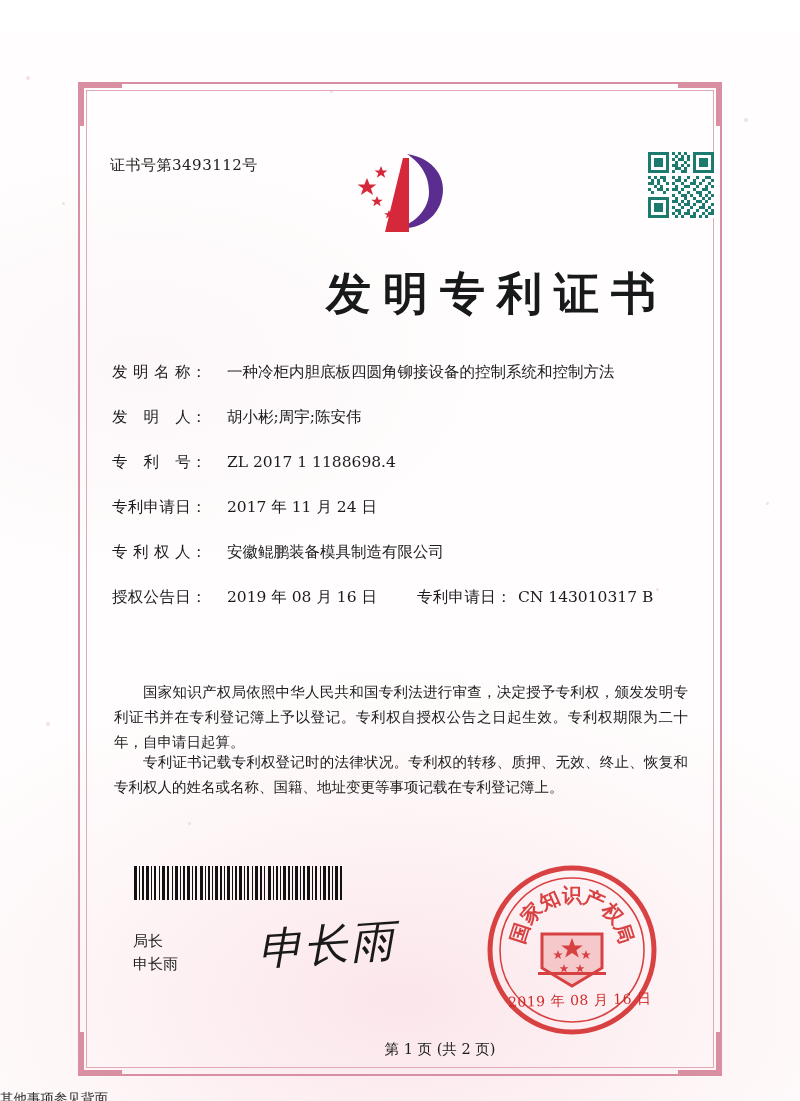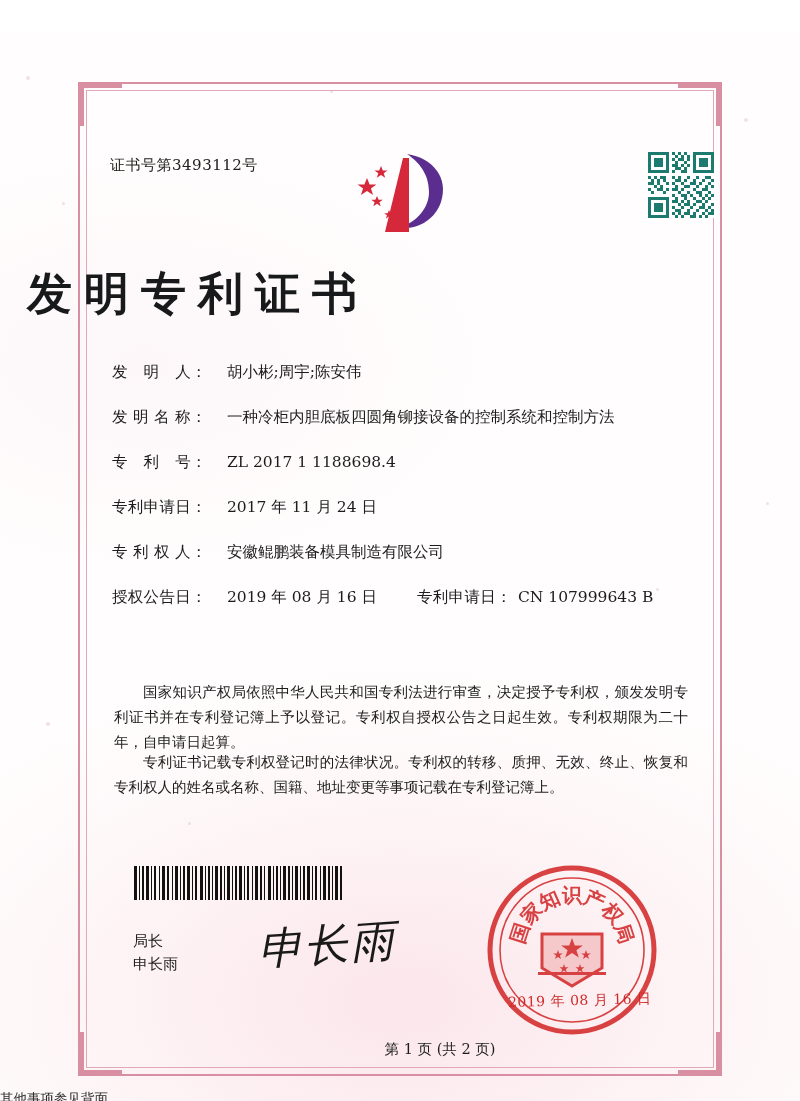--- a/index.html
+++ b/index.html
@@ -91,28 +91,27 @@
     height: 66px;
   }
   .qr svg { display:block; }
 
   
   .title {
     position: absolute;
     left: 0;
     top: 232px;
     width: 668px;
-    text-align: left;
+    text-align: right;
     font-family: "DejaVu Serif", serif;
     font-weight: bold;
     font-size: 45px;
     letter-spacing: 12px;
     color: #18191a;
     text-indent: 12px;
-    padding-left: 15px;
   }
 
   
   .fields {
     position: absolute;
     left: 112px;
     top: 330px;
     width: 580px;
   }
   .frow {
@@ -393,45 +392,45 @@
           <rect x="17" y="21" width="1" height="1"></rect>
           <rect x="19" y="21" width="1" height="1"></rect>
       </g>
     </svg>
   </div>
 
   <div class="title">发明专利证书</div>
 
   <div class="fields">
     <div class="frow">
+      <span class="flabel">发 明 名 称：</span>
+      <span class="fval">一种冷柜内胆底板四圆角铆接设备的控制系统和控制方法</span>
+    </div>
+    <div class="frow">
       <span class="flabel">发　明　人：</span>
       <span class="fval">胡小彬;周宇;陈安伟</span>
-    </div>
-    <div class="frow">
-      <span class="flabel">发 明 名 称：</span>
-      <span class="fval">一种冷柜内胆底板四圆角铆接设备的控制系统和控制方法</span>
     </div>
     <div class="frow">
       <span class="flabel">专　利　号：</span>
       <span class="fval">ZL 2017 1 1188698.4</span>
     </div>
     <div class="frow">
       <span class="flabel">专利申请日：</span>
       <span class="fval">2017 年 11 月 24 日</span>
     </div>
     <div class="frow">
       <span class="flabel">专 利 权 人：</span>
       <span class="fval">安徽鲲鹏装备模具制造有限公司</span>
     </div>
     <div class="frow inline2">
       <span class="flabel">授权公告日：</span>
       <span class="fval">2019 年 08 月 16 日</span>
       <span class="second">
         <span class="flabel">专利申请日：</span>
-        <span class="fval">CN 107999643 B</span>
+        <span class="fval">CN 143010317 B</span>
       </span>
     </div>
   </div>
 
   <div class="para p2">专利证书记载专利权登记时的法律状况。专利权的转移、质押、无效、终止、恢复和专利权人的姓名或名称、国籍、地址变更等事项记载在专利登记簿上。</div>
   <div class="para p1">国家知识产权局依照中华人民共和国专利法进行审查，决定授予专利权，颁发发明专利证书并在专利登记簿上予以登记。专利权自授权公告之日起生效。专利权期限为二十年，自申请日起算。</div>
 
   <div class="barcode">
     <svg width="210" height="34" viewBox="0 0 210 34" shape-rendering="crispEdges">
       <g fill="#111111">

